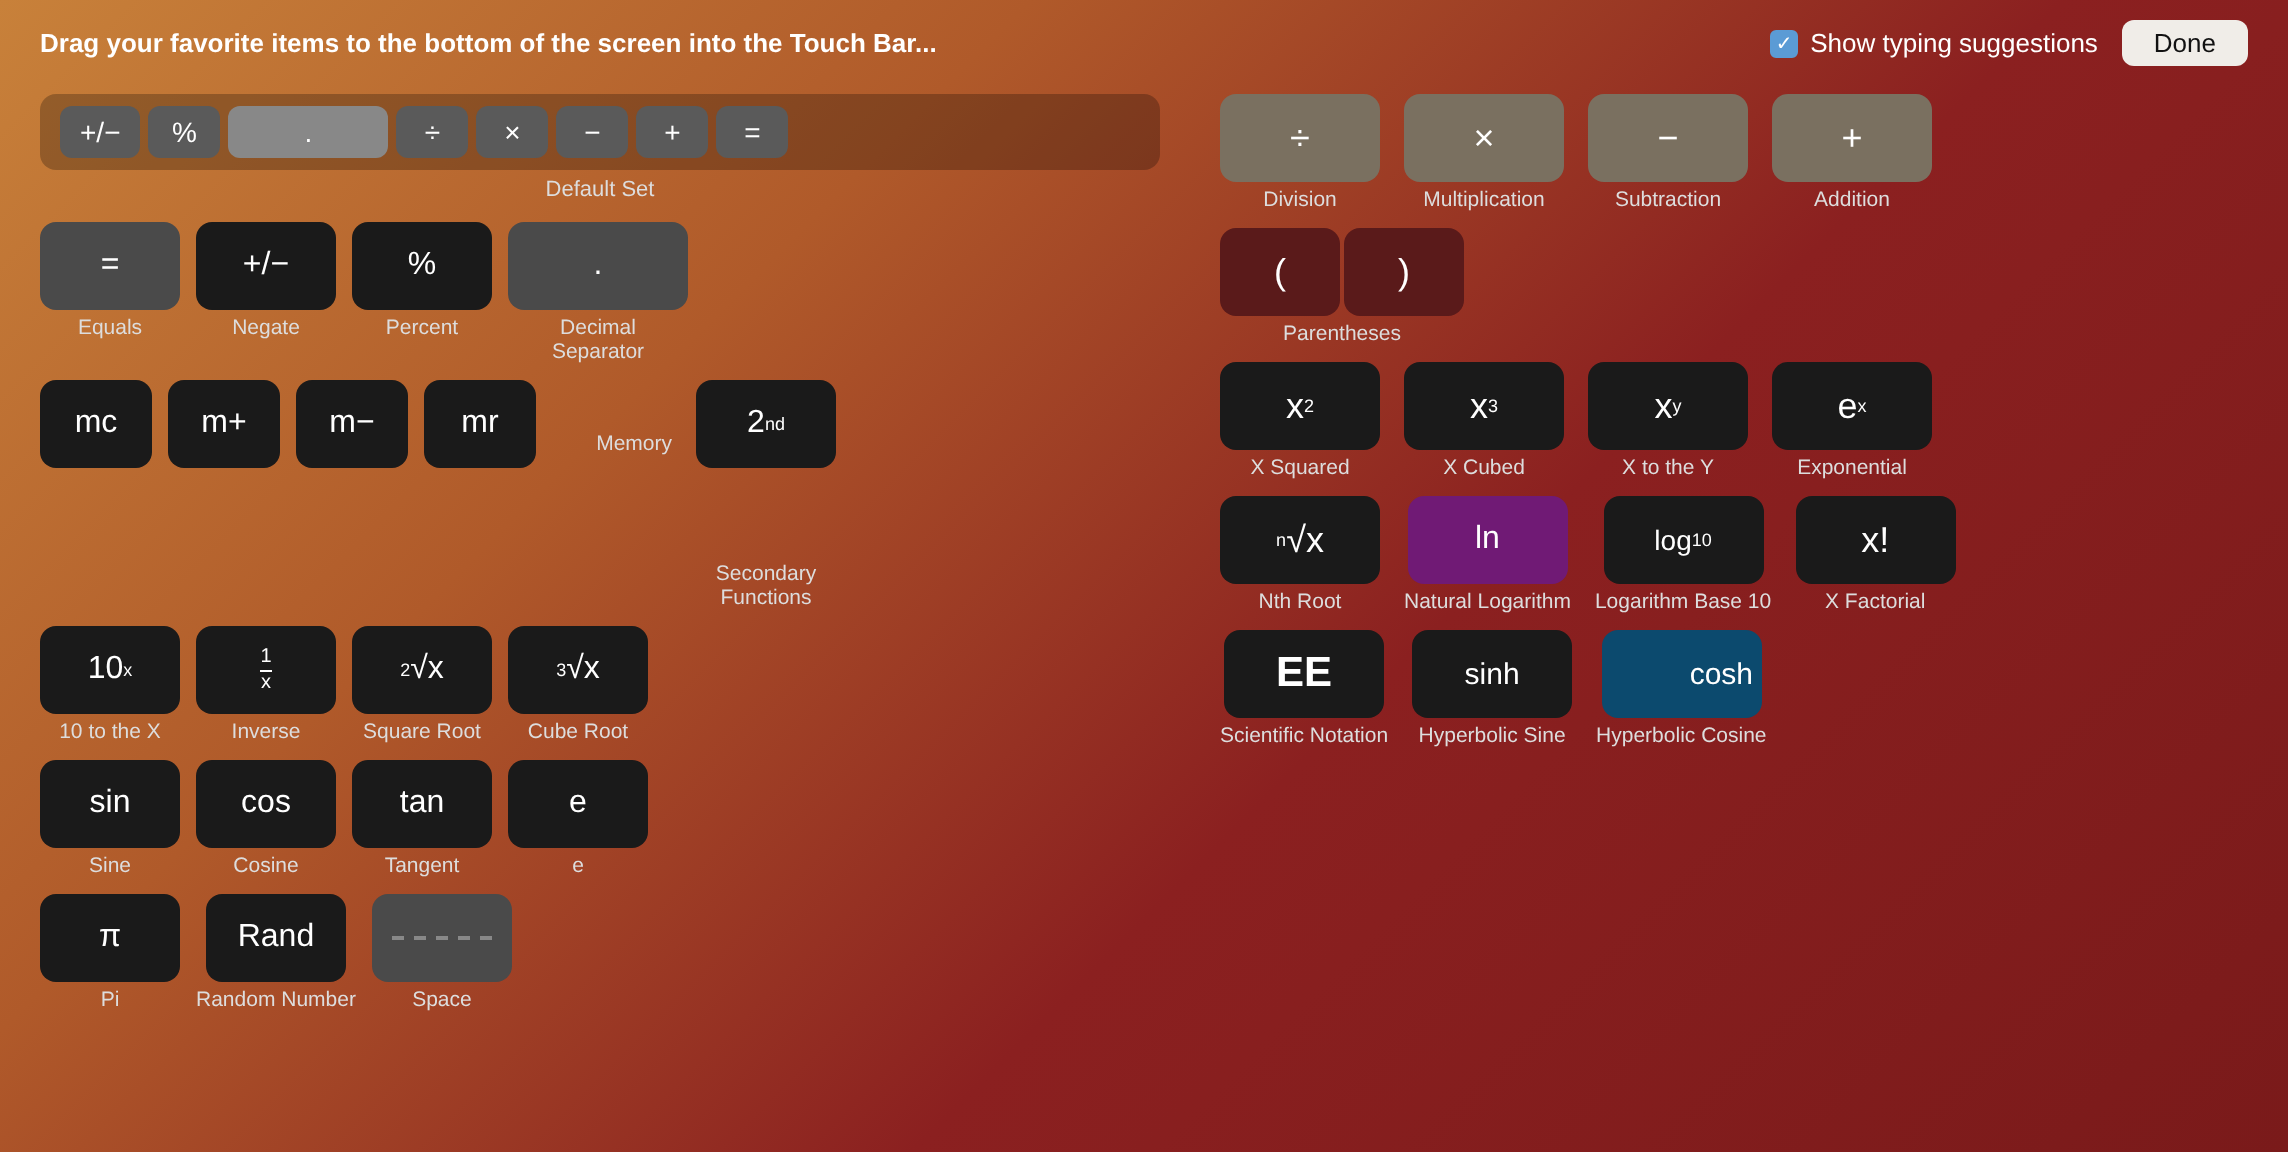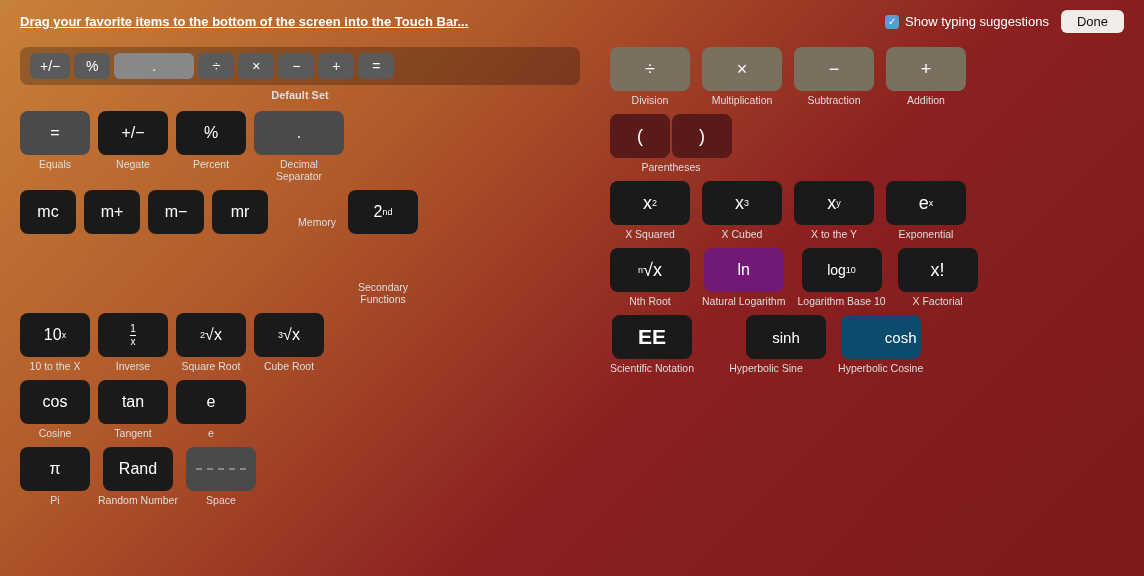--- a/index.html
+++ b/index.html
@@ -17,21 +17,20 @@
     .header {
       display: flex;
       align-items: center;
       justify-content: space-between;
       padding: 10px 20px 6px 20px;
     }
     .header-text {
       font-size: 13px;
       font-weight: 600;
       color: #fff;
-      text-decoration: underline;
     }
     .header-right {
       display: flex;
       align-items: center;
       gap: 12px;
     }
     .show-typing {
       display: flex;
       align-items: center;
       gap: 6px;
@@ -107,21 +106,20 @@
       min-width: 80px;
     }
     .ds-btn.gray-light {
       background: #888;
     }
     .ds-label {
       text-align: center;
       font-size: 11px;
       color: #ddd;
       margin-bottom: 10px;
-      font-weight: bold;
     }
 
     
     .row {
       display: flex;
       align-items: flex-start;
       gap: 8px;
       margin-bottom: 8px;
     }
     .item {
@@ -338,20 +336,24 @@
         <span class="btn-label">Square Root</span>
       </div>
       <div class="item">
         <div class="btn"><sup>3</sup>√x</div>
         <span class="btn-label">Cube Root</span>
       </div>
     </div>
 
     <div class="row">
       <div class="item">
+        <div class="btn">sin</div>
+        <span class="btn-label">Sine</span>
+      </div>
+      <div class="item">
         <div class="btn">cos</div>
         <span class="btn-label">Cosine</span>
       </div>
       <div class="item">
         <div class="btn">tan</div>
         <span class="btn-label">Tangent</span>
       </div>
       <div class="item">
         <div class="btn">e</div>
         <span class="btn-label">e</span>
@@ -445,21 +447,21 @@
         <span class="rbtn-label">X Factorial</span>
       </div>
     </div>
 
     <div class="right-row">
       <div class="right-item">
         <div class="rbtn" style="background:#1a1a1a; font-size:21px; font-weight:bold;">EE</div>
         <span class="rbtn-label">Scientific Notation</span>
       </div>
       <div class="right-item">
-        <div class="rbtn" style="background:#1a1a1a; font-size:15px;margin-left:40px;">sinh</div>
+        <div class="rbtn" style="background:#1a1a1a; font-size:15px;">sinh</div>
         <span class="rbtn-label">Hyperbolic Sine</span>
       </div>
       <div class="right-item">
         <div class="rbtn" style="background:#0c4a6e; font-size:15px;padding-left:40px;">cosh</div>
         <span class="rbtn-label">Hyperbolic Cosine</span>
       </div>
     </div>
 
   </div>
 </div>

